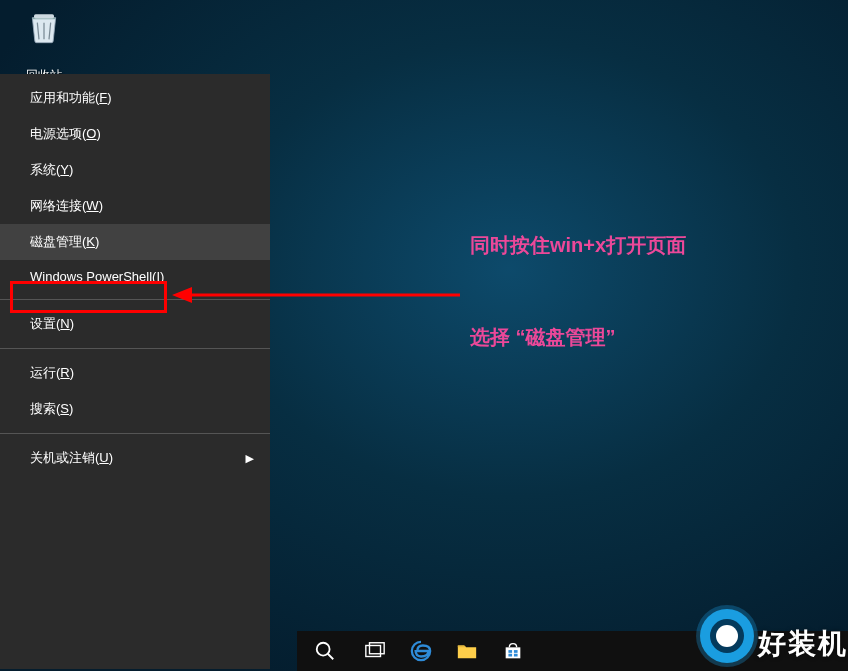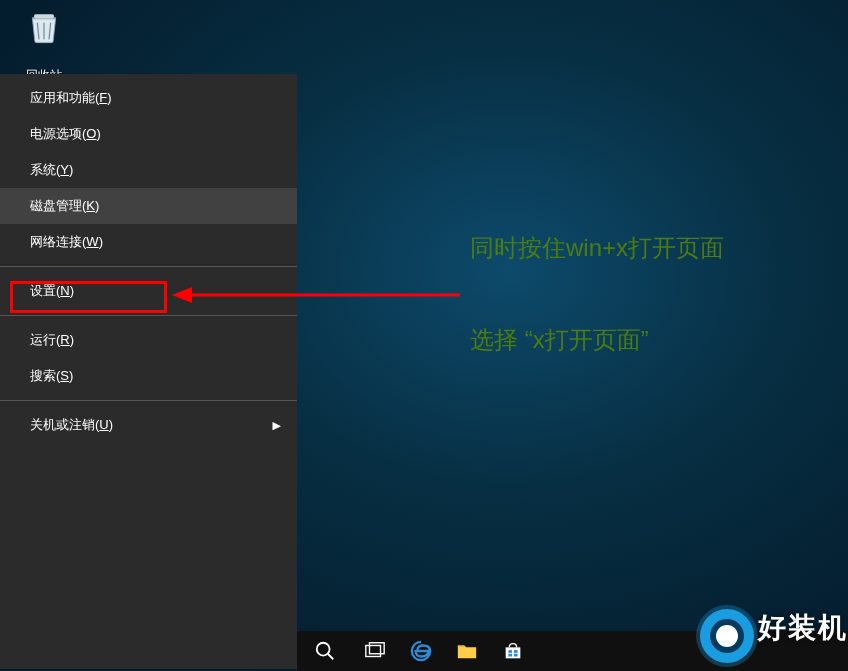--- a/index.html
+++ b/index.html
@@ -8,52 +8,52 @@
     background: radial-gradient(ellipse at 60% 40%, #0d4a6b 0%, #072e42 40%, #041d2e 80%);
     font-family: "Segoe UI", "Microsoft YaHei", sans-serif;
     position: relative; overflow: hidden; color: #fff;
   }
   
   .desktop-icon { position: absolute; top: 6px; left: 14px; width: 60px; text-align: center; }
   .desktop-icon svg { width: 40px; height: 40px; }
   .desktop-icon .lbl { font-size: 12px; color: #fff; text-shadow: 1px 1px 2px #000; margin-top: 17px; }
   
   .winx {
-    position: absolute; left: 0; top: 74px; width: 297px; height: 595px;
+    position: absolute; left: 0; top: 74px; width: 270px; height: 595px;
     background: #2b2b2b; color: #fff; font-size: 13px;
     padding-top: 6px;
   }
   .winx .item {
     padding: 9px 16px 9px 30px; cursor: default;
     display: flex; align-items: center; justify-content: space-between;
   }
   .winx .item.hover { background: #414141; }
   .winx .sep { height: 1px; background: #555; margin: 6px 0; }
   .winx .chev { font-size: 11px; color: #fff; }
   .underline { text-decoration: underline; }
   
   .anno-box {
     position: absolute; border: 3px solid #ff0000;
   }
   .anno-arrow { position: absolute; }
-  .anno-text { position: absolute; color: #4d7c0f; font-size: 24px; font-weight: 400; }
+  .anno-text { position: absolute; color: #ec4899; font-size: 20px; font-weight: 700; }
   
   .taskbar {
     position: absolute; left: 297px; right: 0; bottom: 0; height: 40px;
     background: #101010; display: flex; align-items: center;
   }
   .taskbar .search {
     width: 55px; height: 40px; display: flex; align-items: center; justify-content: center;
   }
   .taskbar .tbicon {
     width: 46px; height: 40px; display: flex; align-items: center; justify-content: center;
   }
   .taskbar svg { width: 22px; height: 22px; }
   
-  .watermark { position: absolute; right: 0; bottom: 8px; display: flex; align-items: flex-start; gap: 4px; }
+  .watermark { position: absolute; right: 0; bottom: 8px; display: flex; align-items: flex-end; gap: 4px; }
   .watermark .ring {
     width: 54px; height: 54px; border-radius: 50%; background: #1a9de0;
     display: flex; align-items: center; justify-content: center; box-shadow: 0 0 0 4px rgba(26,157,224,.3);
   }
   .watermark .ring .inner {
     width: 22px; height: 22px; border-radius: 50%; background: #fff; box-shadow: 0 0 0 6px #043a5c;
   }
   .watermark .txt { color: #fff; font-size: 28px; font-weight: 700; letter-spacing: 2px; text-shadow: 0 0 4px rgba(0,0,0,.6);}
 </style>
 </head>
@@ -72,25 +72,28 @@
 <div class="winx" id="winx-menu">
     <div class="item">
       <span>应用和功能(<span class="underline">F</span>)</span>
     </div>
     <div class="item">
       <span>电源选项(<span class="underline">O</span>)</span>
     </div>
     <div class="item">
       <span>系统(<span class="underline">Y</span>)</span>
     </div>
+    <div class="item">
+      <span>网络连接(<span class="underline">W</span>)</span>
+    </div>
     <div class="item hover">
       <span>磁盘管理(<span class="underline">K</span>)</span>
     </div>
     <div class="item">
-      <span>网络连接(<span class="underline">W</span>)</span>
+      <span>Windows PowerShell(<span class="underline">I</span>)</span>
     </div>
     <div class="sep"></div>
     <div class="item">
       <span>设置(<span class="underline">N</span>)</span>
     </div>
     <div class="sep"></div>
     <div class="item">
       <span>运行(<span class="underline">R</span>)</span>
     </div>
     <div class="item">
@@ -104,21 +107,21 @@
   </div>
 
 <div class="anno-box" style="left:10px; top:281px; width:157px; height:32px;"></div>
 
 <svg class="anno-arrow" style="left:170px; top:280px; width:290px; height:30px;" viewBox="0 0 290 30">
   <line x1="290" y1="15" x2="18" y2="15" stroke="#ff0000" stroke-width="3"></line>
   <polygon points="2,15 22,7 22,23" fill="#ff0000"></polygon>
 </svg>
 
 <div class="anno-text" style="left:470px; top:232px;">同时按住win+x打开页面</div>
-<div class="anno-text" style="left:470px; top:324px;">选择 “x打开页面”</div>
+<div class="anno-text" style="left:470px; top:324px;">选择 “磁盘管理”</div>
 
 <div class="taskbar">
   <div class="search">
     <svg viewBox="0 0 24 24">
         <circle cx="10" cy="10" r="7" fill="none" stroke="#fff" stroke-width="2"></circle>
         <line x1="15" y1="15" x2="21" y2="21" stroke="#fff" stroke-width="2"></line>
       </svg>
   </div>
   <div class="tbicon">
     <svg viewBox="0 0 24 24">

